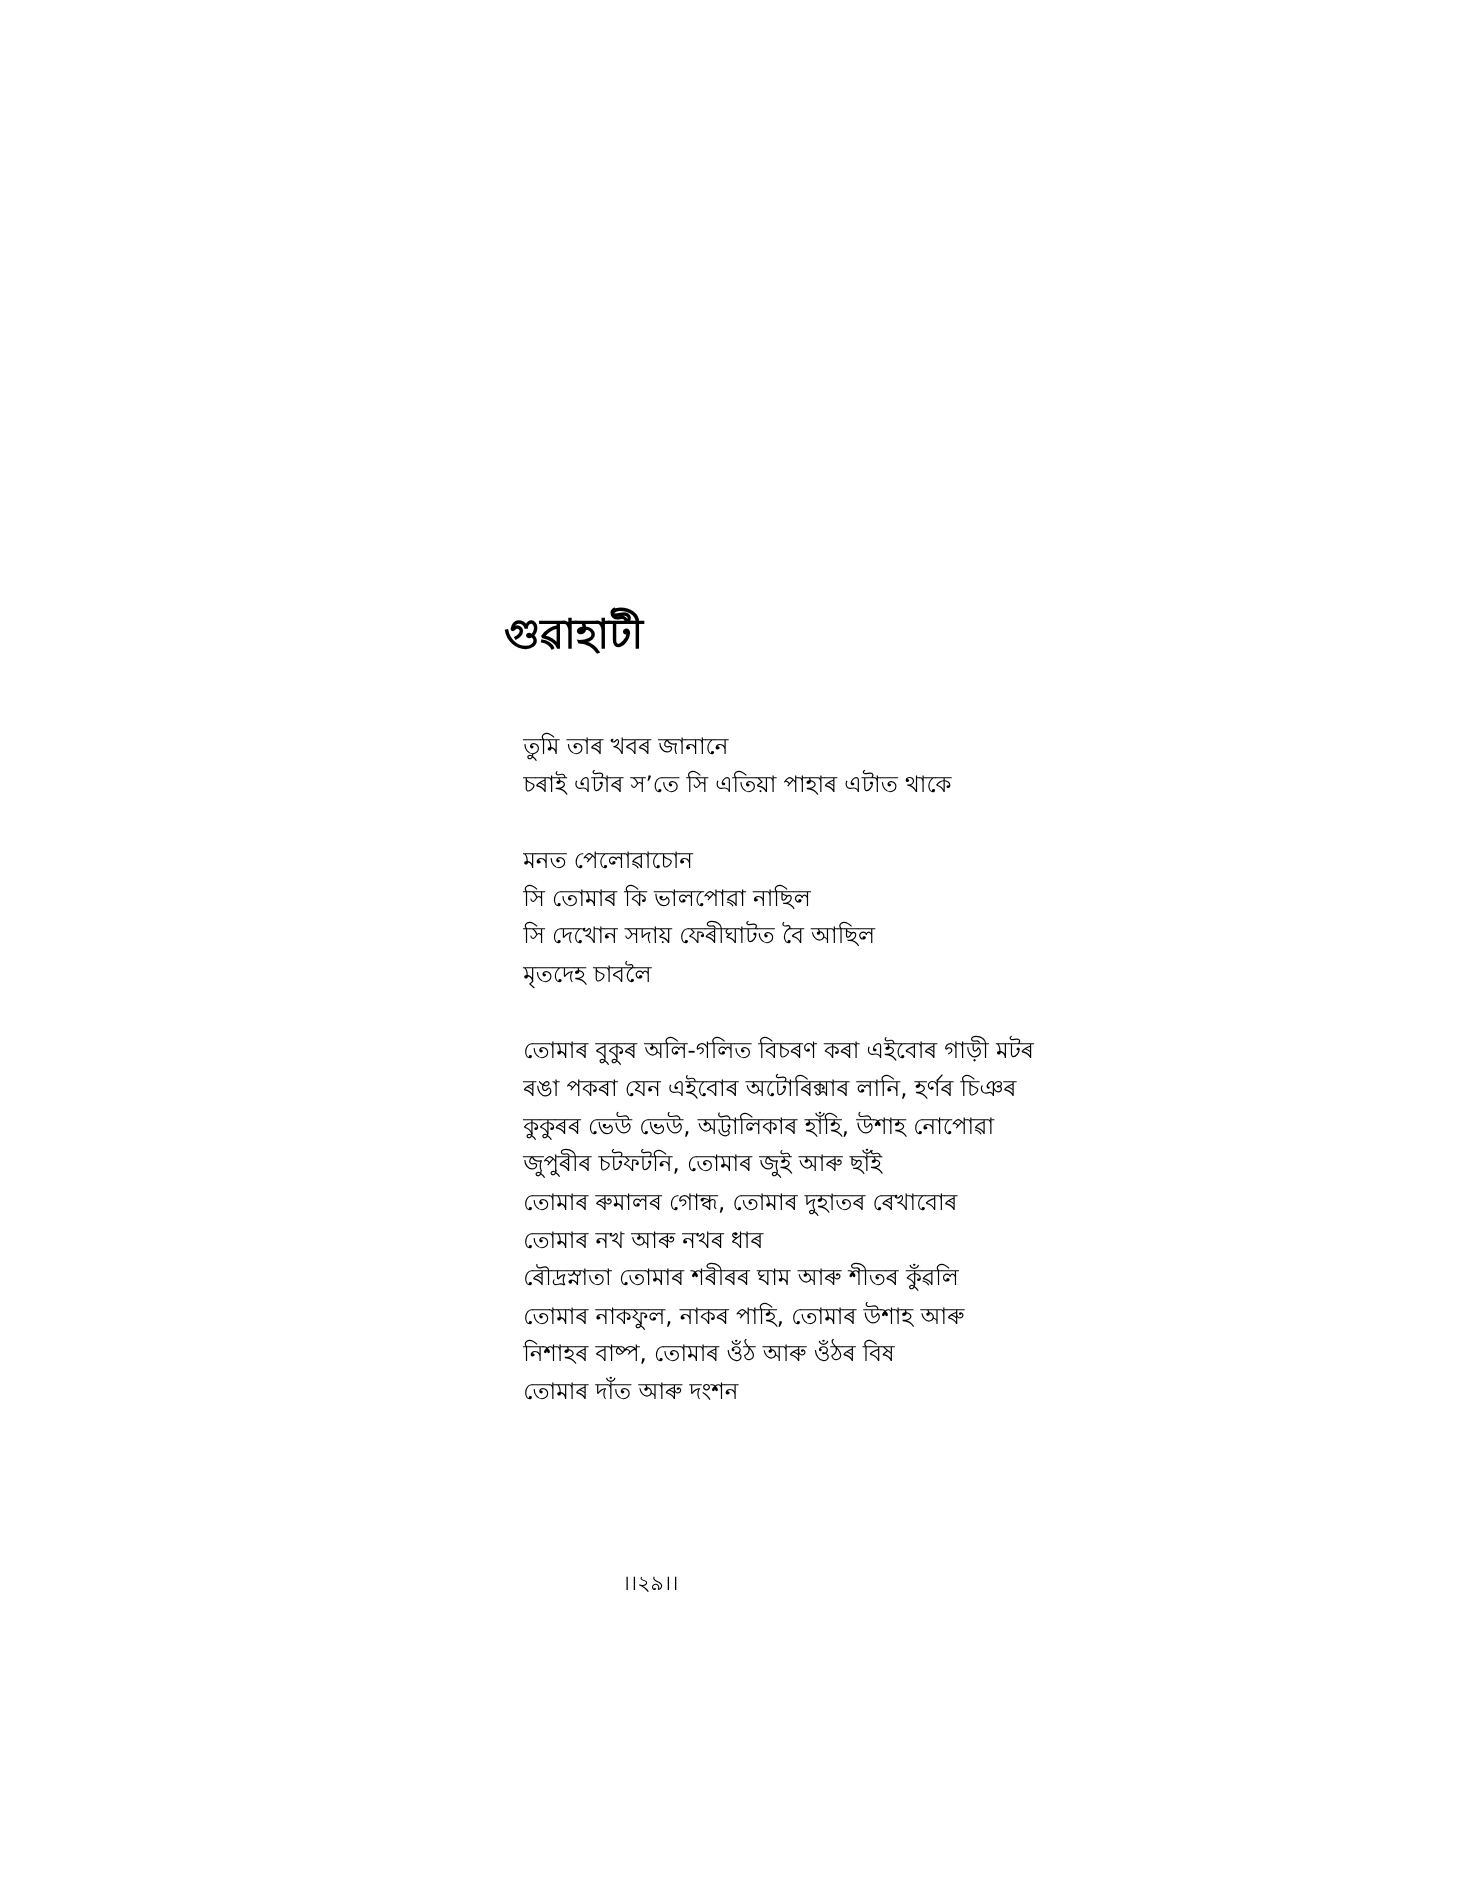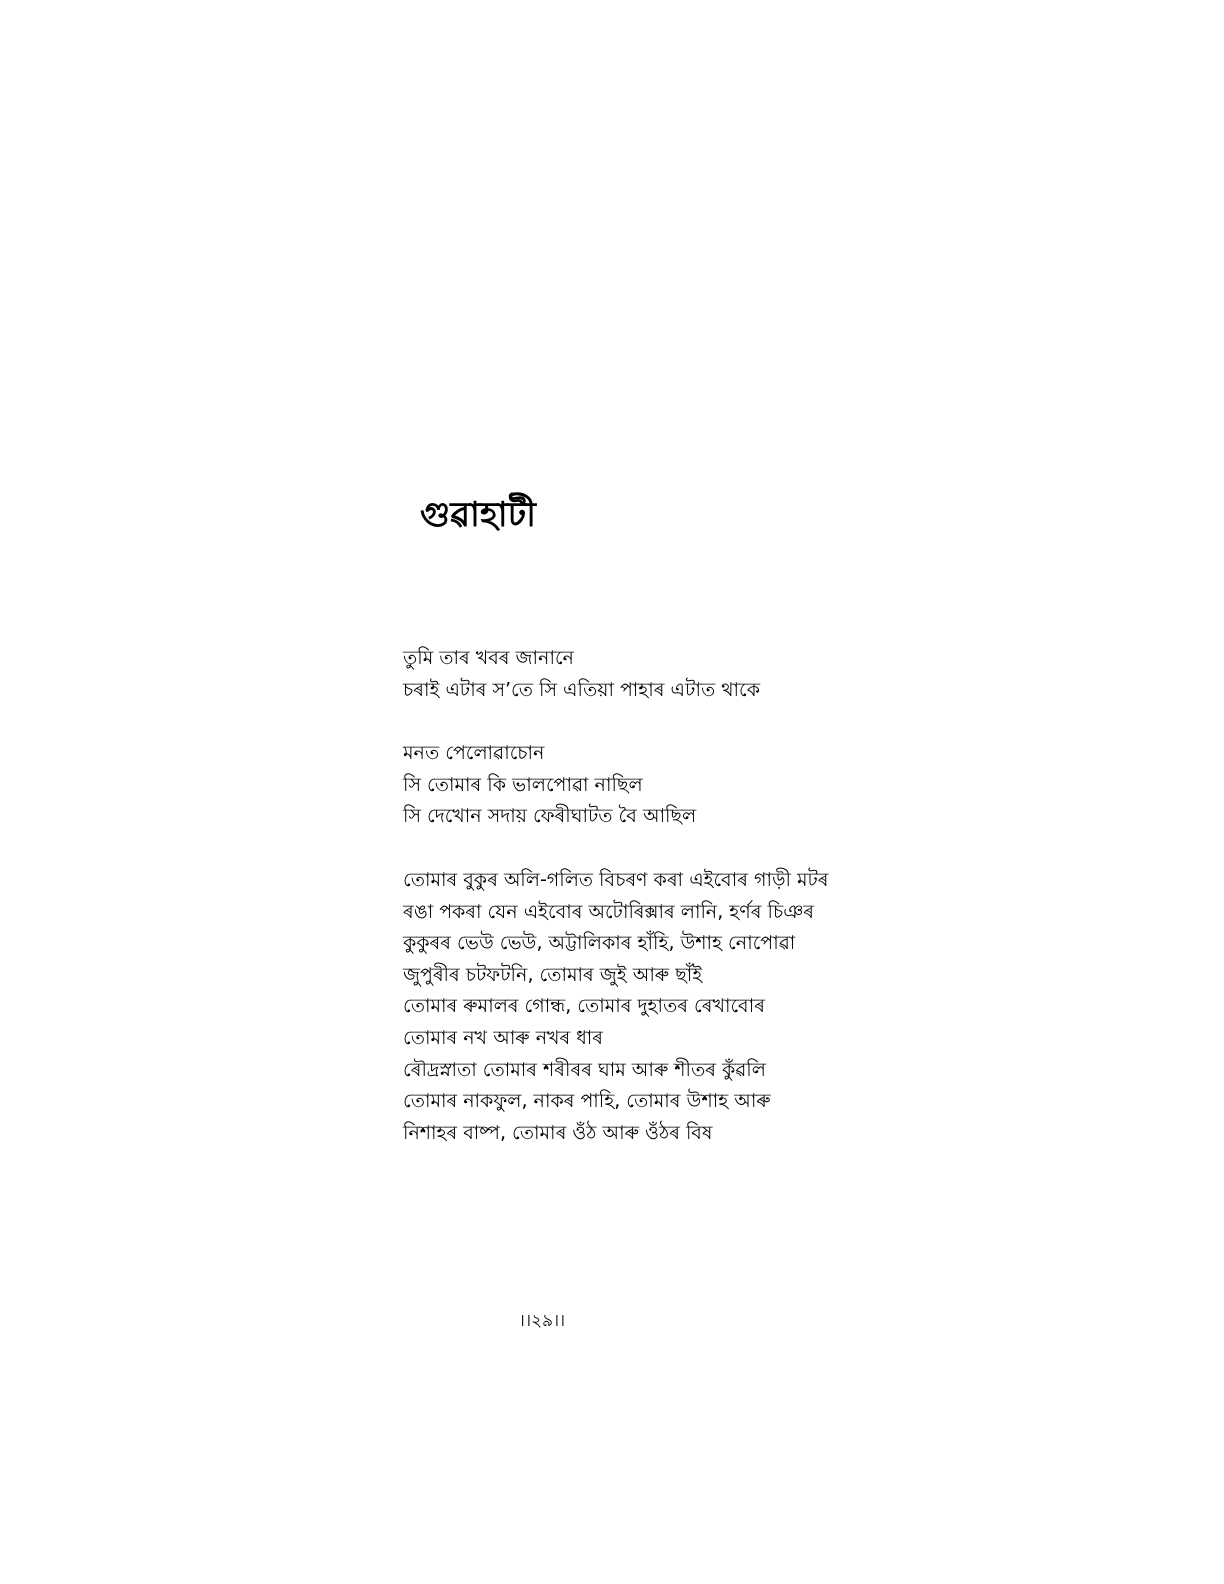--- a/index.html
+++ b/index.html
@@ -1,46 +1,48 @@
 <!DOCTYPE html>
 <html><head>
   <meta charset="utf-8">
   <style>
     html, body { margin: 0; padding: 0; background: #ffffff; }
     body { width: 1224px; height: 1584px; position: relative; overflow: hidden; }
     .page { position: absolute; left: 0; top: 0; width: 1224px; height: 1584px; background: #fff; color: #000; }
-    .title { position: absolute; left: 420px; top: 492px; font-family: Liberation Sans, sans-serif; font-size: 34px; font-weight: bold; line-height: 44px; white-space: nowrap; }
-    .poem { position: absolute; left: 403px; top: 607px; font-family: "DejaVu Sans", sans-serif; font-size: 19px; line-height: 31.6px; margin-top: 35px; }
+    .title { position: absolute; left: 420px; top: 508px; font-family: Liberation Serif, serif; font-size: 34px; font-weight: bold; line-height: 44px; white-space: nowrap; }
+    .poem { position: absolute; left: 436px; top: 607px; font-family: "DejaVu Sans", sans-serif; font-size: 19px; line-height: 31.6px; }
     .stanza { margin: 0 0 32px 0; }
     .line { white-space: nowrap; display: block; }
     .folio { position: absolute; left: 0; width: 1084px; top: 1308px; text-align: center; font-family: "DejaVu Sans", sans-serif; font-size: 17px; line-height: 24px; }
   </style>
 </head>
 <body>
 
 <div class="page">
   <div class="title">গুৱাহাটী</div>
 
   <div class="poem">
     <div class="stanza">
       <span class="line">তুমি তাৰ খবৰ জানানে</span>
       <span class="line">চৰাই এটাৰ স’তে সি এতিয়া পাহাৰ এটাত থাকে</span>
     </div>
     <div class="stanza">
       <span class="line">মনত পেলোৱাচোন</span>
       <span class="line">সি তোমাৰ কি ভালপোৱা নাছিল</span>
       <span class="line">সি দেখোন সদায় ফেৰীঘাটত বৈ আছিল</span>
+      <span class="line">মৃতদেহ চাবলৈ</span>
     </div>
     <div class="stanza">
       <span class="line">তোমাৰ বুকুৰ অলি-গলিত বিচৰণ কৰা এইবোৰ গাড়ী মটৰ</span>
       <span class="line">ৰঙা পকৰা যেন এইবোৰ অটোৰিক্সাৰ লানি, হৰ্ণৰ চিঞৰ</span>
       <span class="line">কুকুৰৰ ভেউ ভেউ, অট্টালিকাৰ হাঁহি, উশাহ নোপোৱা</span>
       <span class="line">জুপুৰীৰ চটফটনি, তোমাৰ জুই আৰু ছাঁই</span>
       <span class="line">তোমাৰ ৰুমালৰ গোন্ধ, তোমাৰ দুহাতৰ ৰেখাবোৰ</span>
       <span class="line">তোমাৰ নখ আৰু নখৰ ধাৰ</span>
       <span class="line">ৰৌদ্ৰস্নাতা তোমাৰ শৰীৰৰ ঘাম আৰু শীতৰ কুঁৱলি</span>
       <span class="line">তোমাৰ নাকফুল, নাকৰ পাহি, তোমাৰ উশাহ আৰু</span>
       <span class="line">নিশাহৰ বাষ্প, তোমাৰ ওঁঠ আৰু ওঁঠৰ বিষ</span>
+      <span class="line">তোমাৰ দাঁত আৰু দংশন</span>
     </div>
   </div>
 
   <div class="folio">।।২৯।।</div>
 </div>
 
 </body></html>

